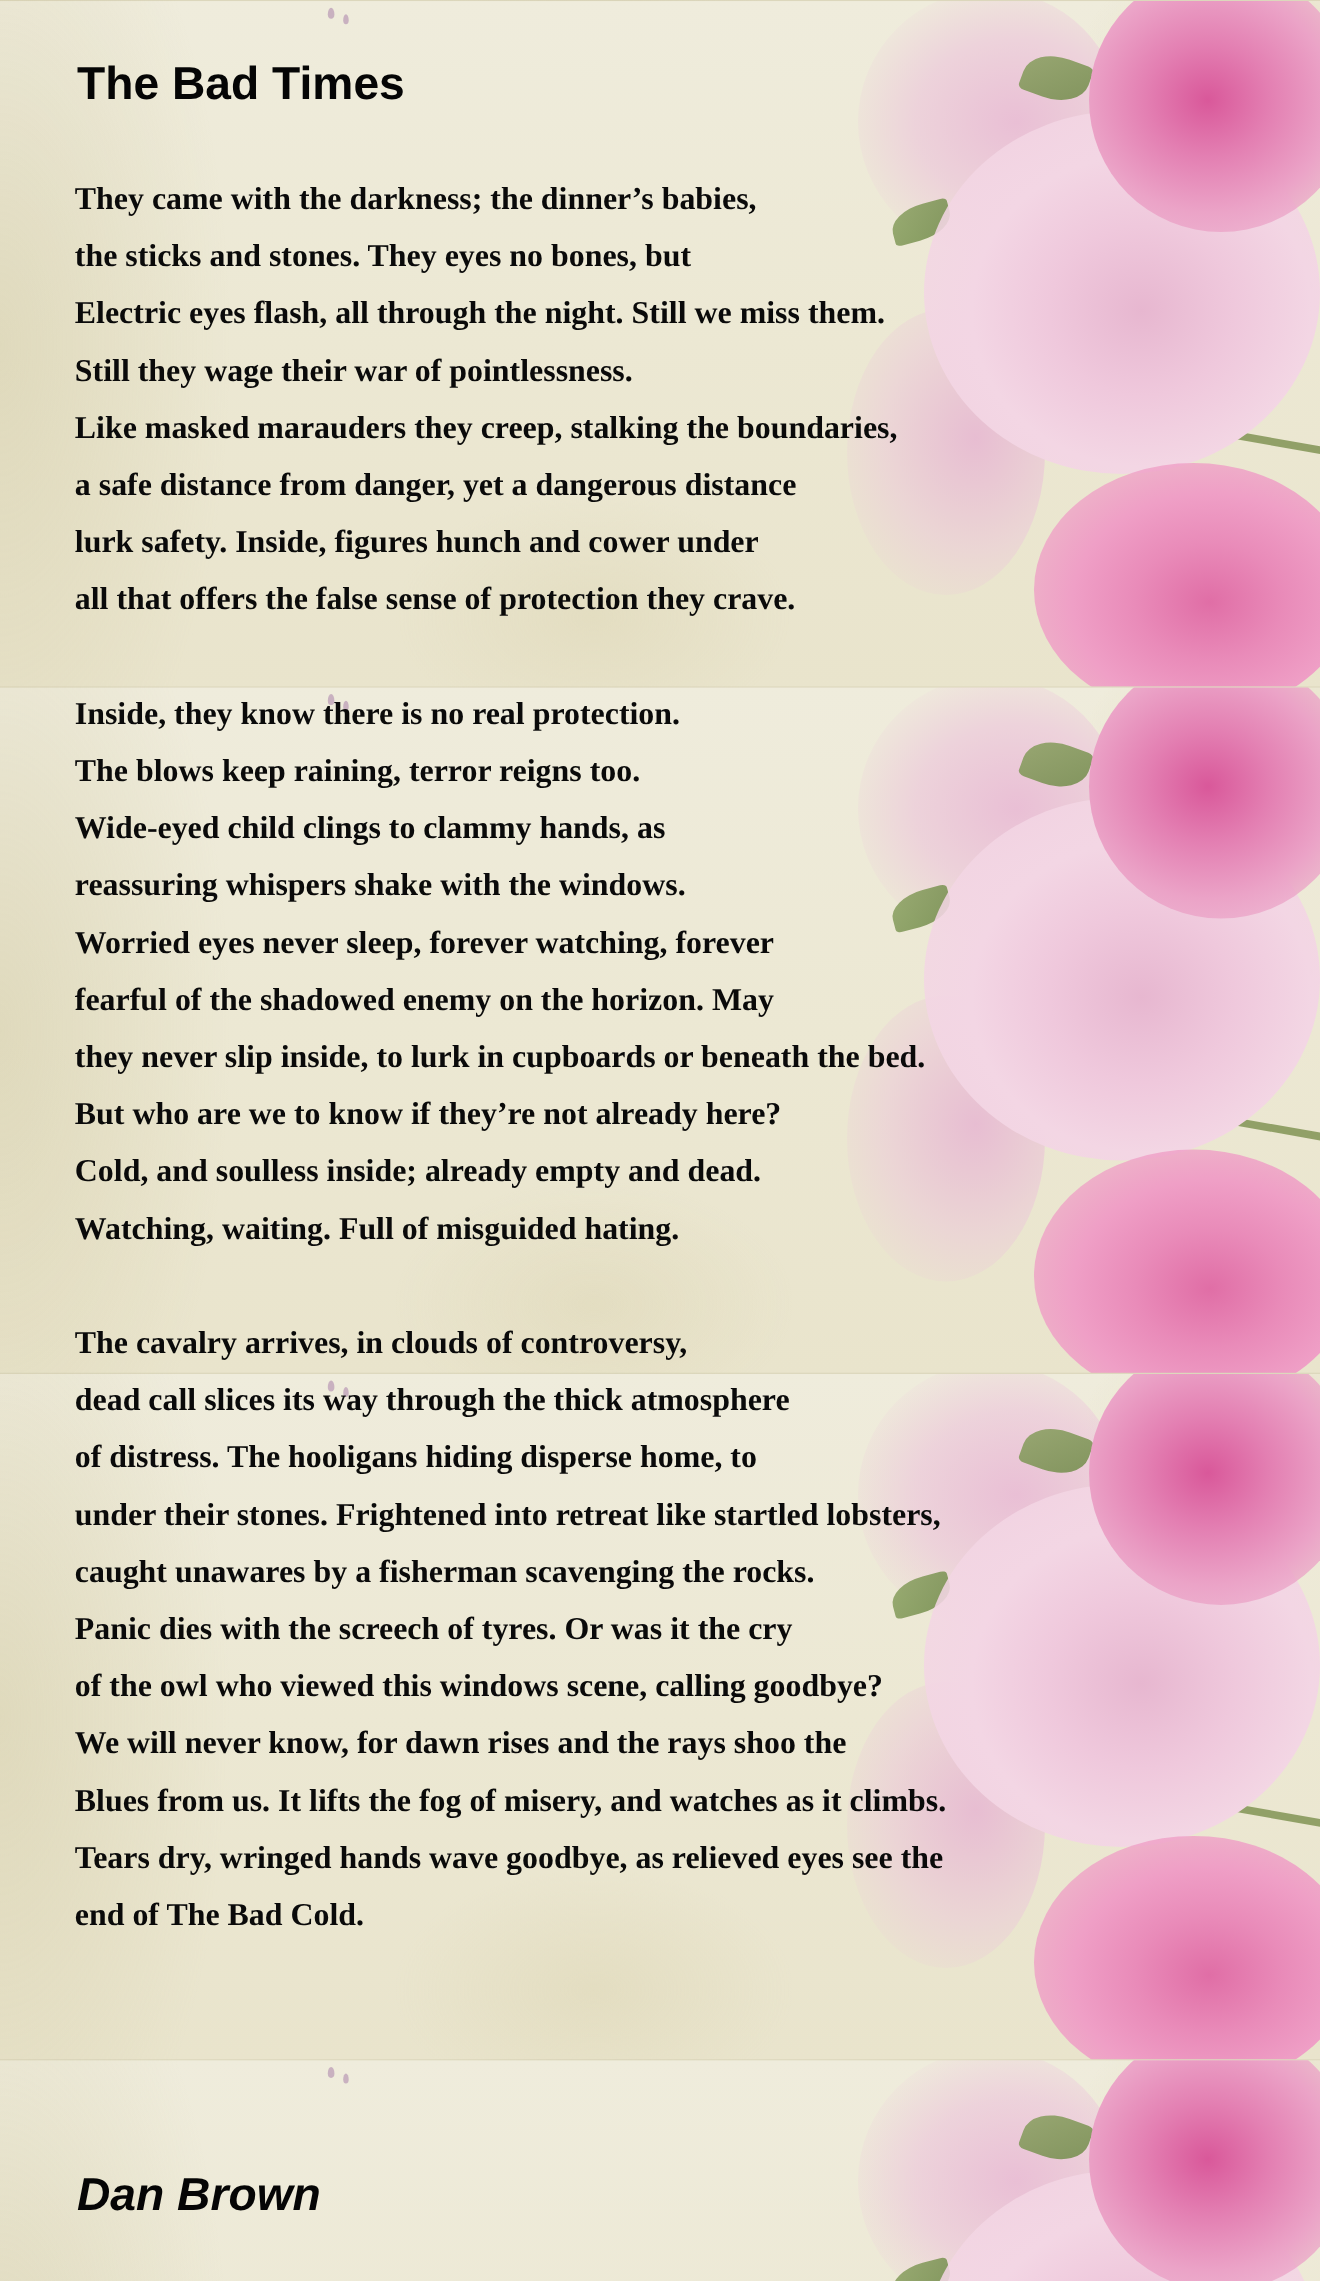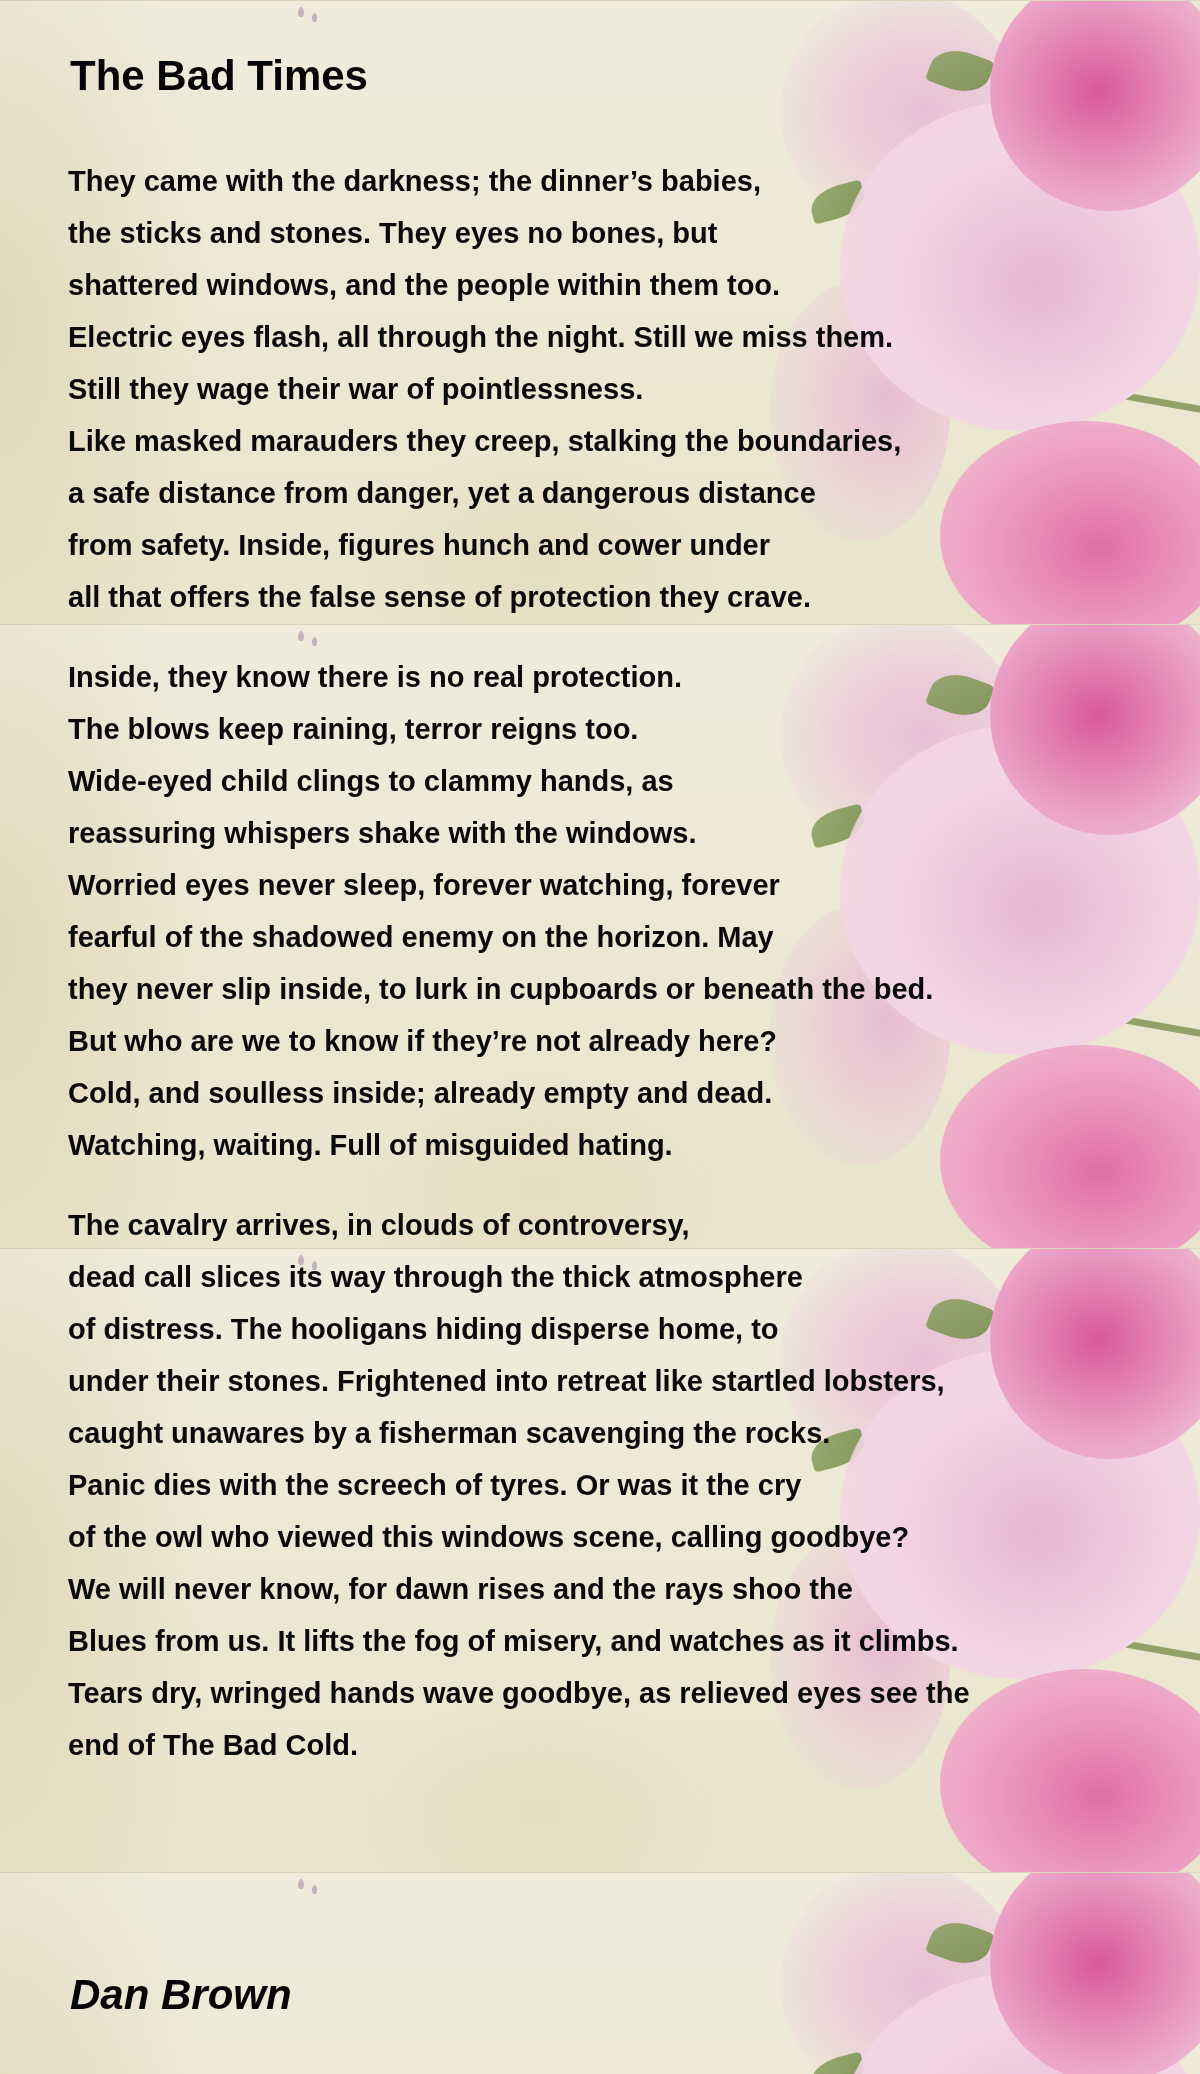--- a/index.html
+++ b/index.html
@@ -100,21 +100,22 @@
       position: absolute;
       left: 68px;
       top: 155px;
       font-family: "Liberation Sans", sans-serif;
       font-weight: bold;
       font-size: 29px;
       line-height: 52px;
       color: #0a0a0a;
     }
     .stanza {
-      margin: 0 0 28px 0;
+      margin: 0 0 52px 0;
+      font-family: Liberation Serif, serif;
     }
     .line {
       display: block;
       white-space: nowrap;
       height: 52px;
     }
     .author {
       position: absolute;
       left: 70px;
       top: 1970px;
@@ -189,26 +190,25 @@
   </div>
 </div>
 
 <div class="content">
   <h1 class="title">The Bad Times</h1>
 
   <div class="poem">
     <div class="stanza">
       <span class="line">They came with the darkness; the dinner’s babies,</span>
       <span class="line">the sticks and stones. They eyes no bones, but</span>
-      <span class="line">shattered windows, and the people within them too.</span>
       <span class="line">Electric eyes flash, all through the night. Still we miss them.</span>
       <span class="line">Still they wage their war of pointlessness.</span>
       <span class="line">Like masked marauders they creep, stalking the boundaries,</span>
       <span class="line">a safe distance from danger, yet a dangerous distance</span>
-      <span class="line">from safety. Inside, figures hunch and cower under</span>
+      <span class="line">lurk safety. Inside, figures hunch and cower under</span>
       <span class="line">all that offers the false sense of protection they crave.</span>
     </div>
     <div class="stanza">
       <span class="line">Inside, they know there is no real protection.</span>
       <span class="line">The blows keep raining, terror reigns too.</span>
       <span class="line">Wide-eyed child clings to clammy hands, as</span>
       <span class="line">reassuring whispers shake with the windows.</span>
       <span class="line">Worried eyes never sleep, forever watching, forever</span>
       <span class="line">fearful of the shadowed enemy on the horizon. May</span>
       <span class="line">they never slip inside, to lurk in cupboards or beneath the bed.</span>

